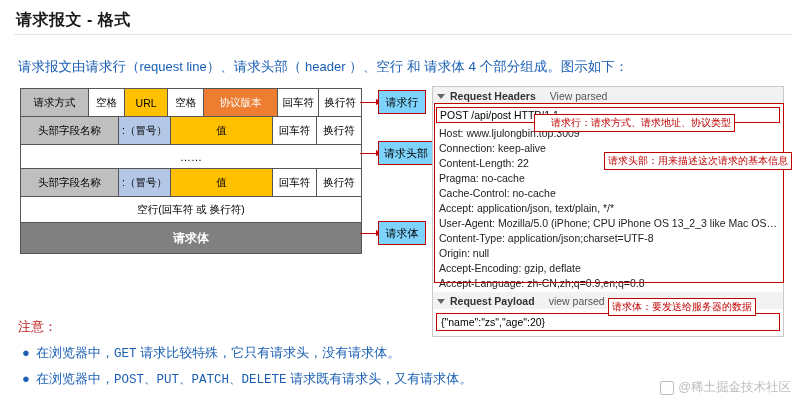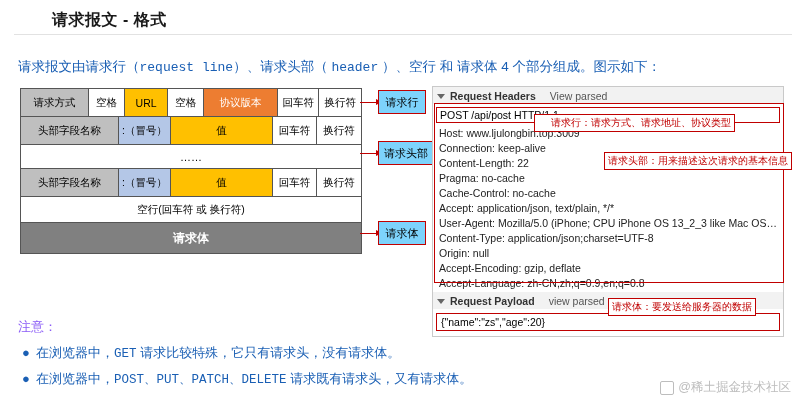--- a/index.html
+++ b/index.html
@@ -16,40 +16,39 @@
     overflow: hidden;
   }
   .page-title {
     position: absolute;
     left: 16px;
     top: 10px;
     font-size: 16px;
     font-weight: bold;
     color: #1a1a1a;
     letter-spacing: 0.5px;
-    margin-left: 36px;
   }
   .title-rule {
     position: absolute;
     left: 14px;
     top: 34px;
     width: 778px;
     height: 1px;
     background: #e2e2e2;
   }
   .intro {
     position: absolute;
     left: 18px;
     top: 58px;
     font-size: 13.5px;
     color: #1a5fb4;
     white-space: nowrap;
   }
   .intro .mono {
-    font-family: Liberation Mono, monospace;
+    font-family: Liberation Sans, sans-serif;
     font-size: 13px;
   }
 
   
   .diagram {
     position: absolute;
     left: 20px;
     top: 88px;
     width: 340px;
     border: 1px solid #555;
@@ -213,21 +212,21 @@
     white-space: nowrap;
     box-sizing: border-box;
   }
 
   
   .notes-title {
     position: absolute;
     left: 18px;
     top: 318px;
     font-size: 13px;
-    color: #8b5cf6;
+    color: #b91c1c;
   }
   .note {
     position: absolute;
     font-size: 13px;
     color: #1a5fb4;
     white-space: nowrap;
   }
   .note .bullet {
     display: inline-block;
     width: 14px;

